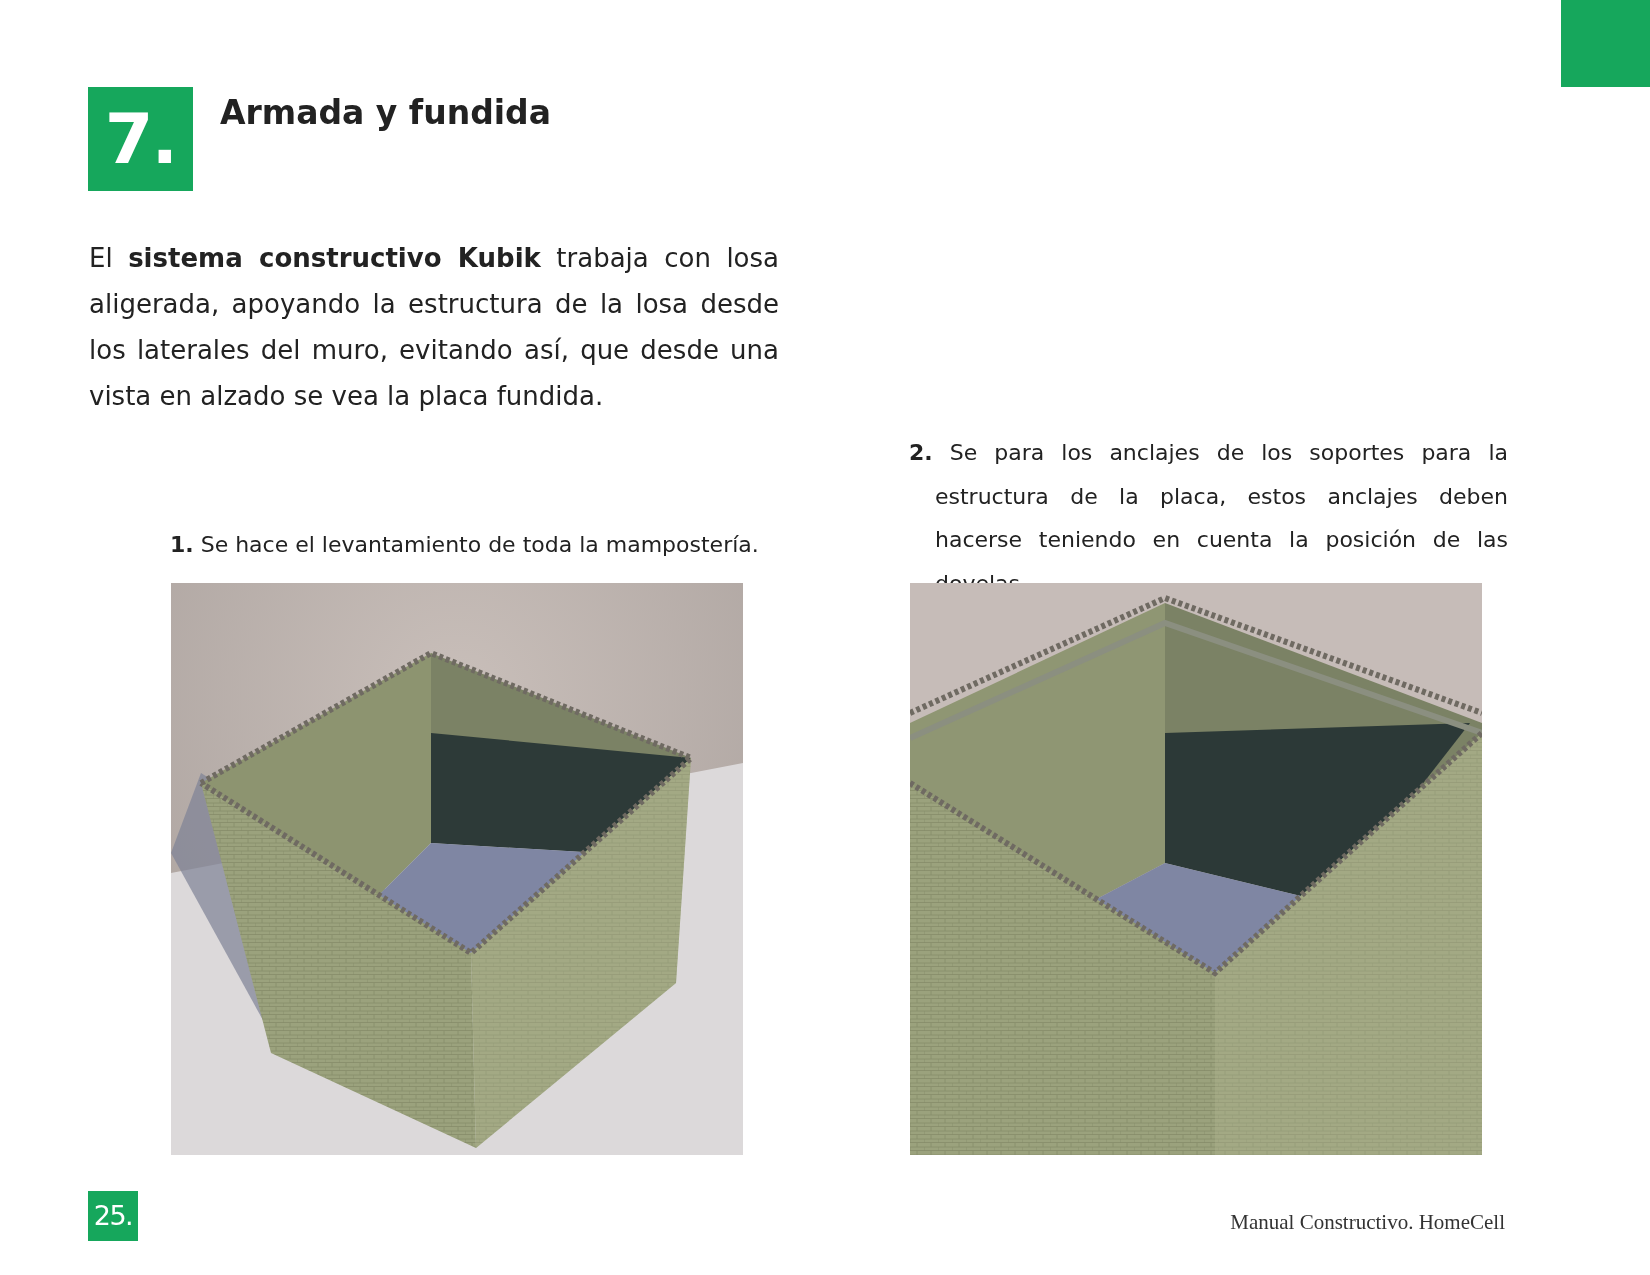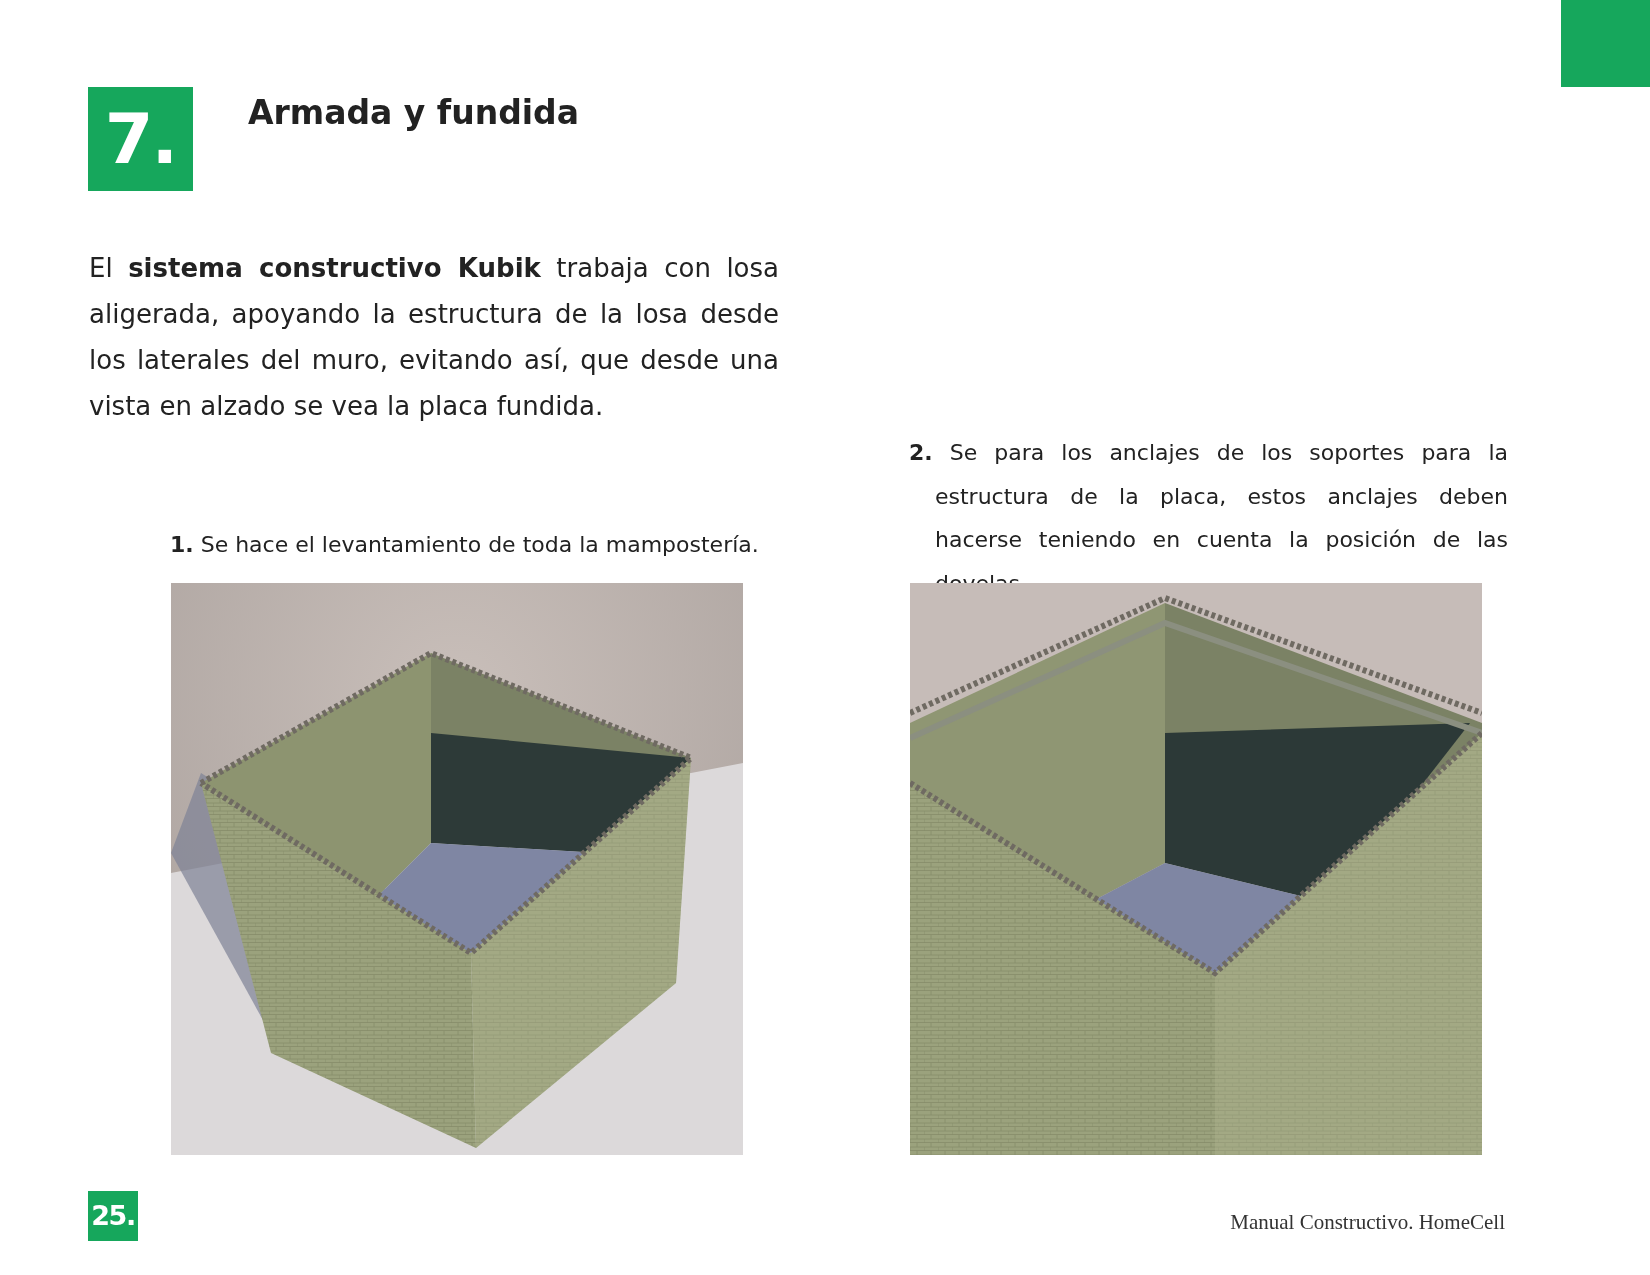--- a/index.html
+++ b/index.html
@@ -1,32 +1,32 @@
 <!DOCTYPE html>
 <html><head>
 <meta charset="utf-8">
 <style>
   html,body{margin:0;padding:0;background:#fff;}
   body{width:1650px;height:1275px;position:relative;overflow:hidden;font-family:"DejaVu Sans","Liberation Sans",sans-serif;color:#222;}
   .corner-tab{position:absolute;left:1561px;top:0;width:89px;height:87px;background:#16a75c;}
   .num-box{position:absolute;left:88px;top:87px;width:105px;height:104px;background:#16a75c;color:#fff;font-weight:bold;font-size:70px;line-height:104px;text-align:center;letter-spacing:-2px;}
   .title{position:absolute;left:220px;top:90px;font-weight:bold;font-size:33px;line-height:46px;color:#222;}
-  .title div{white-space:nowrap;margin-left:28px;}
-  .intro{position:absolute;left:89px;top:245px;width:690px;font-size:26px;line-height:46px;text-align:justify;color:#222;}
+  .title div{white-space:nowrap;}
+  .intro{position:absolute;left:89px;top:235px;width:690px;font-size:26px;line-height:46px;text-align:justify;color:#222;}
   .intro b{font-weight:bold;}
   .step{position:absolute;font-size:22px;line-height:43.5px;color:#222;}
   .step1{left:170px;top:523px;width:600px;white-space:nowrap;}
   .step2{left:909px;top:431px;width:573px;text-align:justify;padding-left:26px;text-indent:-26px;}
   .step .n{font-weight:bold;}
   .step b{font-weight:normal;}
   .figure{position:absolute;top:583px;width:572px;height:572px;overflow:hidden;}
   .fig1{left:171px;}
   .fig2{left:910px;}
   .figure svg{display:block;}
-  .page-num{position:absolute;left:88px;top:1191px;width:50px;height:50px;background:#16a75c;color:#fff;font-weight:bold;font-size:27px;line-height:50px;text-align:center;letter-spacing:-1.5px;}
+  .page-num{position:absolute;left:88px;top:1191px;width:50px;height:50px;background:#16a75c;color:#fff;font-weight:normal;font-size:27px;line-height:50px;text-align:center;letter-spacing:-1.5px;}
   .footer{position:absolute;right:145px;top:1210px;font-size:21px;color:#333;font-family:Liberation Serif, serif;white-space:nowrap;}
 </style>
 </head>
 <body>
 
 <div class="corner-tab"></div>
 
 <div class="num-box">7.</div>
 <div class="title">
   <div>Armada y fundida</div>

